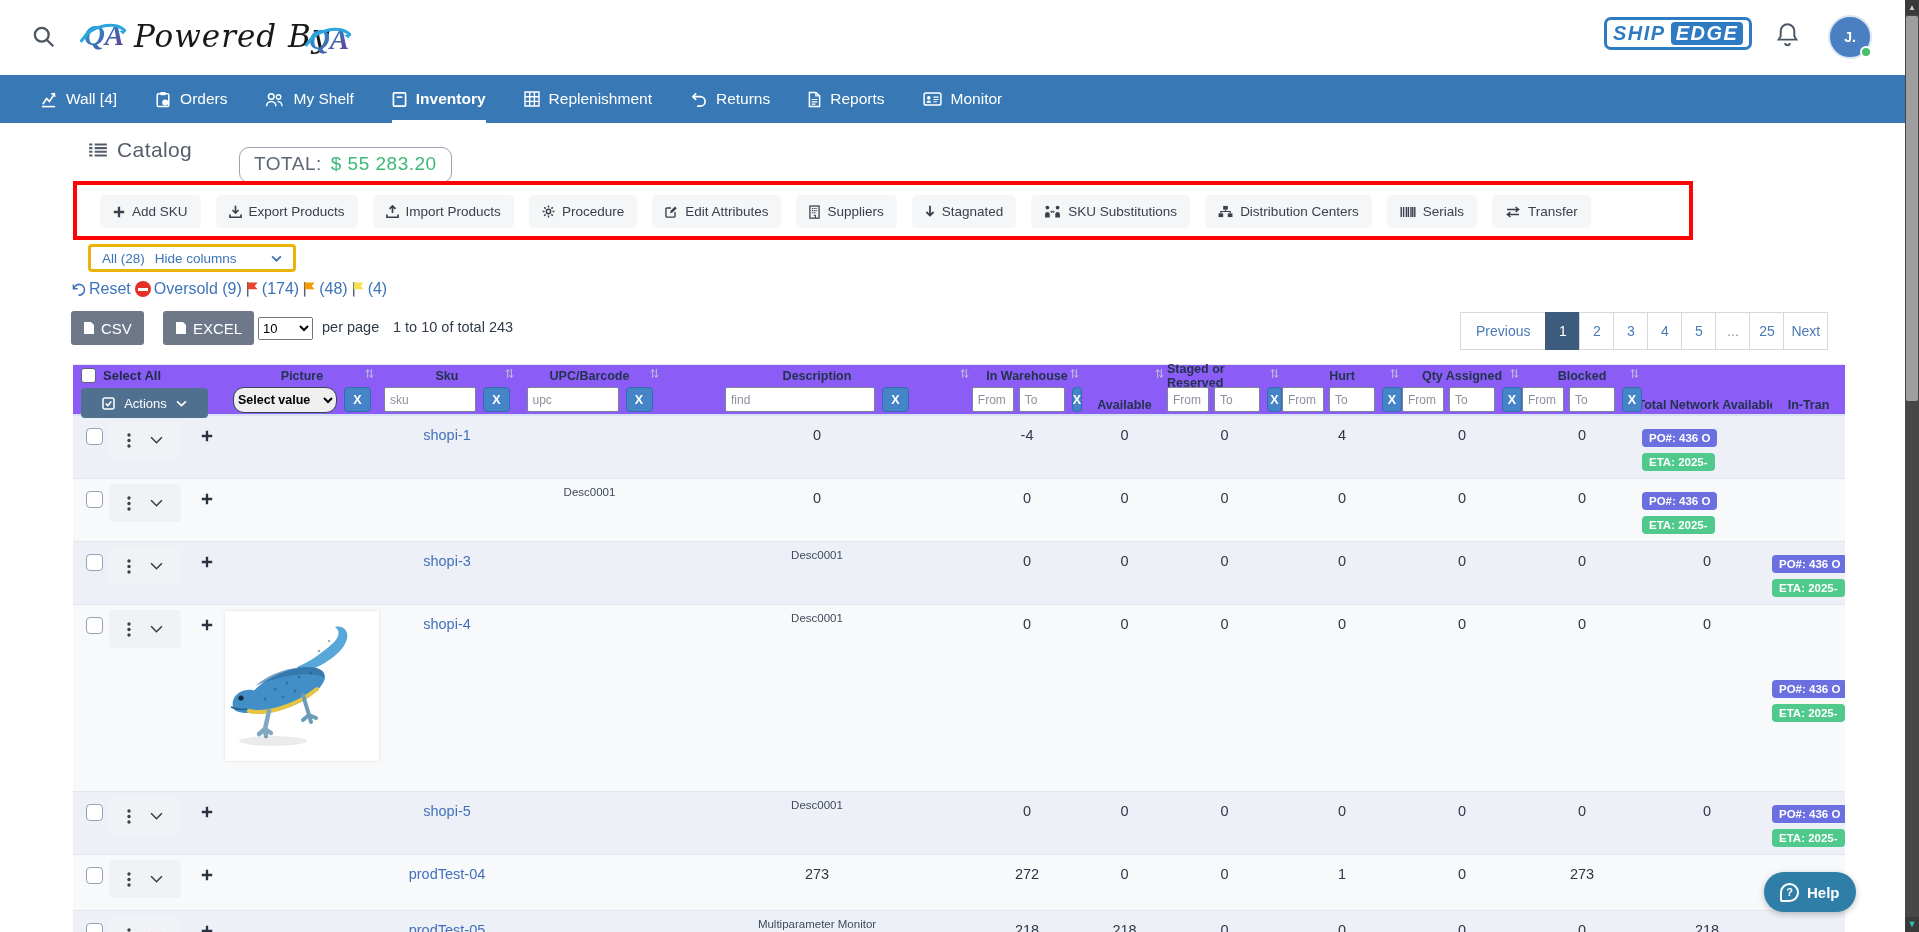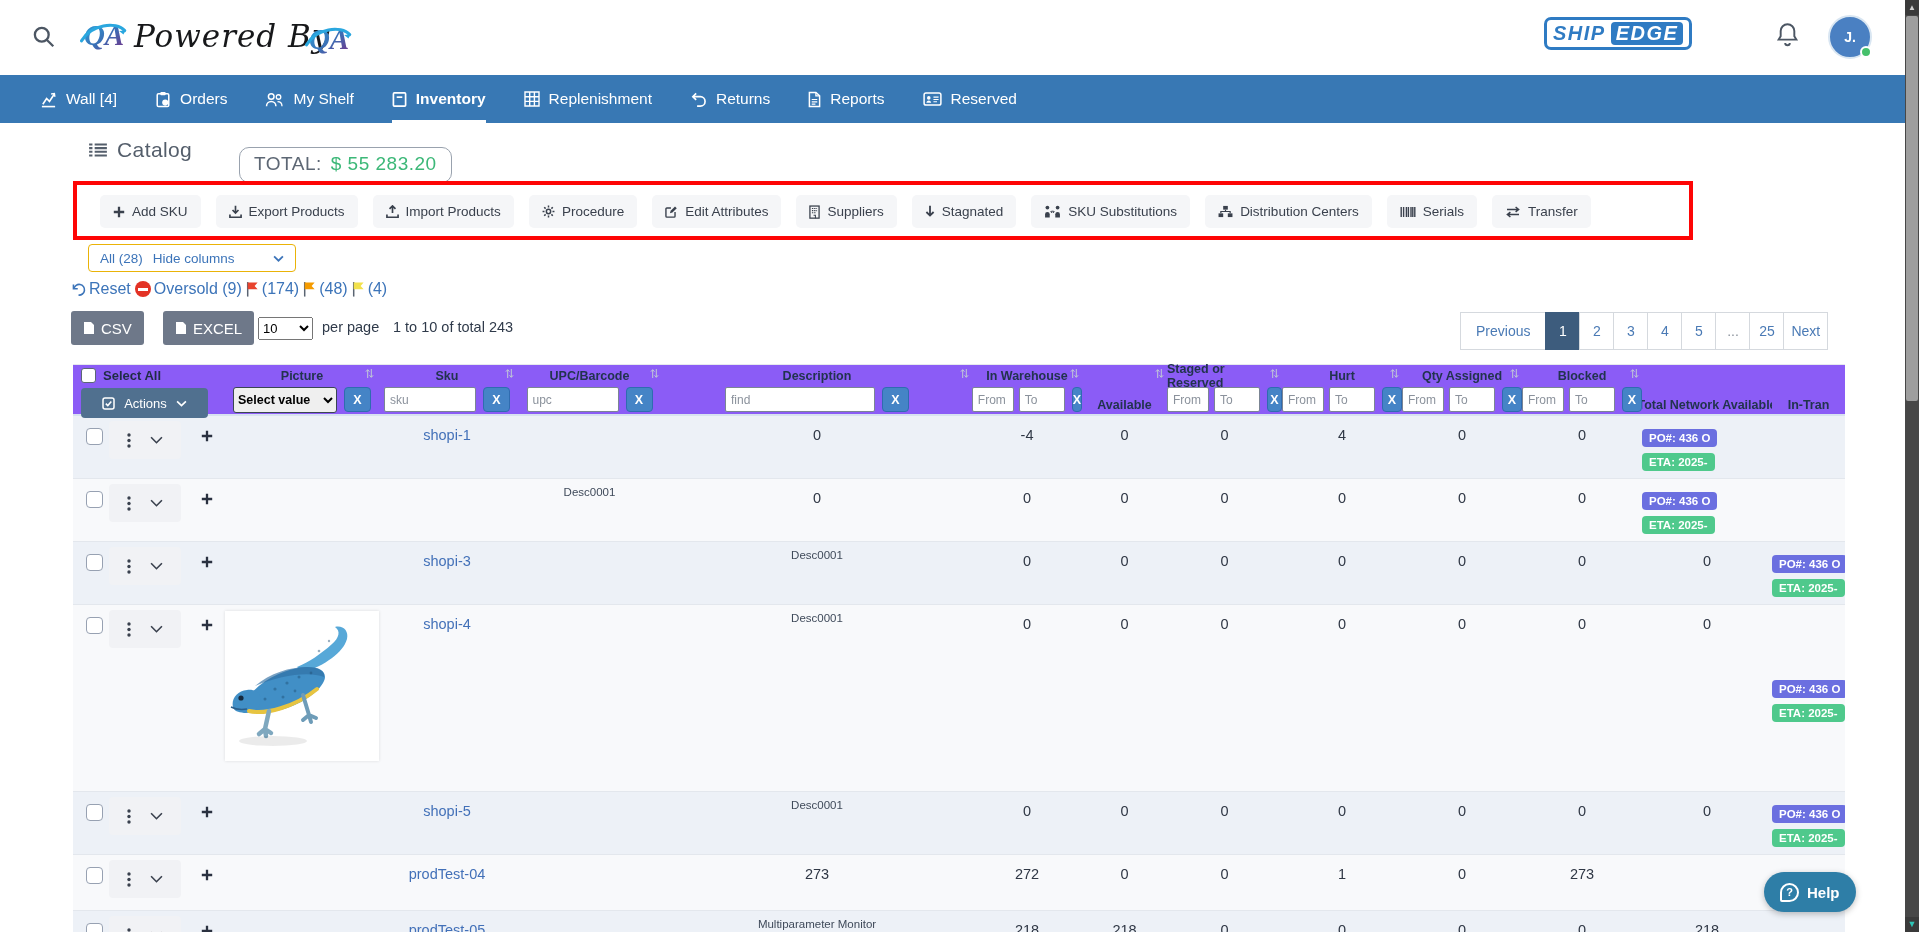--- a/index.html
+++ b/index.html
@@ -5,21 +5,21 @@
   * { box-sizing: border-box; margin: 0; padding: 0; }
   body { font-family: "Liberation Sans", sans-serif; background:#fff; }
   .screen { position:relative; width:1919px; height:932px; background:#fff; overflow:hidden; }
 
   
   .topbar { position:absolute; left:0; top:0; width:1919px; height:75px; background:#fff; }
   .search-ic { position:absolute; left:32px; top:25px; color:#4c5663; }
   .qa1 { position:absolute; left:80px; top:13px; }
   .qa2 { position:absolute; left:305px; top:17px; }
   .powered { position:absolute; left:134px; top:18px; font-family:"DejaVu Serif", serif; font-style:italic; font-size:31px; color:#17181a; letter-spacing:1px; }
-  .shipedge { position:absolute; left:1544px; top:17px; display:inline-flex; align-items:center; gap:5px; border:3px solid #2f7bc3; border-radius:7px; padding:2px 6px; background:#fff; }
+  .shipedge { position:absolute; left:1604px; top:17px; display:inline-flex; align-items:center; gap:5px; border:3px solid #2f7bc3; border-radius:7px; padding:2px 6px; background:#fff; }
   .se-ship { color:#2f7bc3; font-weight:bold; font-style:italic; font-size:20px; letter-spacing:1.5px; }
   .se-edge { background:#2f7bc3; color:#fff; font-weight:bold; font-style:italic; font-size:20px; letter-spacing:1.5px; padding:0 5px; border-radius:4px; }
   .bell { position:absolute; left:1776px; top:22px; color:#4c5663; }
   .avatar { position:absolute; left:1828px; top:15px; width:44px; height:44px; border-radius:50%; background:#4a80c2; color:#fff; display:flex; align-items:center; justify-content:center; font-size:14px; font-weight:bold; border:2px solid #d9e6f2; }
   .status-dot { position:absolute; right:-2px; bottom:-1px; width:12px; height:12px; background:#45c06b; border-radius:50%; border:2px solid #fff; }
 
   
   .navbar { position:absolute; left:0; top:75px; width:1919px; height:48px; background:#3878b4; display:flex; align-items:stretch; padding-left:40px; gap:38px; }
   .nav-item { display:flex; align-items:center; gap:9px; color:#fff; font-size:15.5px; cursor:pointer; white-space:nowrap; }
   .nav-item.active { font-weight:bold; box-shadow: inset 0 -3px 0 #fff; }
@@ -31,21 +31,21 @@
   .total-label { color:#5d6774; letter-spacing:.5px; }
   .total-value { color:#3cb878; letter-spacing:.5px; }
 
   
   .red-box { position:absolute; left:73px; top:181px; width:1620px; height:59px; border:4px solid #fe0505; }
   .toolbar { position:absolute; left:100px; top:195px; width:1560px; display:flex; gap:15px; align-items:center; }
   .tb-btn { display:inline-flex; align-items:center; gap:7px; background:#f5f6f8; border-radius:5px; padding:9px 13px; font-size:13.5px; color:#3a414d; cursor:pointer; white-space:nowrap; }
   .tb-btn .icn { color:#3a414d; }
 
   
-  .hidecols { position:absolute; left:88px; top:244px; width:208px; height:28px; border:1px solid #eab308; border-radius:4px; display:flex; align-items:center; gap:10px; padding:0 11px; color:#3c74b9; font-size:13.5px; cursor:pointer; background:#fff; }
+  .hidecols { position:absolute; left:88px; top:244px; width:208px; height:28px; border:3px solid #eab308; border-radius:4px; display:flex; align-items:center; gap:10px; padding:0 11px; color:#3c74b9; font-size:13.5px; cursor:pointer; background:#fff; }
   .hidecols .chev-ic { margin-left:auto; color:#3c74b9; }
 
   
   .qfilters { position:absolute; left:71px; top:280px; display:flex; align-items:center; gap:4px; }
   .qf { display:flex; align-items:center; gap:3px; color:#3c74b9; font-size:16px; cursor:pointer; }
   .minus-circle { width:16px; height:16px; border-radius:50%; background:#e33225; position:relative; display:inline-block; }
   .minus-circle::after { content:""; position:absolute; left:3px; top:7px; width:10px; height:2.5px; background:#fff; }
 
   
   .exp-btn { position:absolute; top:311px; height:34px; background:#6e7889; color:#fff; border-radius:3px; display:flex; align-items:center; gap:6px; padding:0 12px; font-size:15px; cursor:pointer; }
@@ -71,21 +71,21 @@
   .th-bot.lbl-only { align-items:center; font-size:12.5px; font-weight:bold; color:#22334e; padding-top:6px; white-space:nowrap; overflow:hidden; }
   .sort-ic { position:absolute; top:3px; right:3px; color:#c2cad6; cursor:pointer; }
   .sa-cell { grid-column:1/4; padding-left:8px; }
   .sa-top { display:flex; align-items:center; gap:7px; margin-top:3px; font-size:13px; font-weight:bold; color:#1f2c44; }
   .cbx { width:15px; height:15px; border:1.5px solid #5b6675; border-radius:3px; background:#fff; display:inline-block; cursor:pointer; }
   .actions-btn { margin-top:5px; width:127px; height:30px; background:#50708f; border-radius:4px; color:#fff; font-size:13px; display:flex; align-items:center; justify-content:center; gap:9px; cursor:pointer; }
   .flt-in { height:25px; border:1px solid #7b8594; border-radius:2px; font-size:12px; padding:0 5px; color:#333; font-family:"Liberation Sans",sans-serif; }
   .flt-in::placeholder { color:#8b929c; }
   .in-sku { width:92px; } .in-upc { width:92px; } .in-find { width:150px; }
   .in-from { width:42px; } .in-to { width:46px; margin-left:2px; }
-  .pic-sel { width:104px; height:26px; font-size:12.5px; border:1.5px solid #3a4553; border-radius:3px; font-weight:bold; }
+  .pic-sel { width:104px; height:26px; font-size:12.5px; border:1.5px solid #3a4553; border-radius:11px; font-weight:bold; }
   .xbtn { width:27px; height:25px; background:#4584c6; border:1px solid #2f6cb0; border-radius:4px; color:#fff; font-size:12.5px; font-weight:bold; display:inline-flex; align-items:center; justify-content:center; margin-left:4px; cursor:pointer; }
 
   .tbody .tr { height:63px; border-bottom:1px solid #e3e7ed; }
   .tbody .tr:nth-child(odd) { background:#edf1f7; }
   .tbody .tr:nth-child(even) { background:#f8f9fb; }
   .tbody .tr:nth-child(4) { height:187px; }
   .tbody .tr:nth-child(6), .tbody .tr:nth-child(7) { height:56px; }
   .td { display:flex; justify-content:center; align-items:flex-start; }
   .c-check { padding-top:12px; justify-content:flex-end; }
   .c-check .cbx { width:17px; height:17px; border-color:#97a1b2; border-radius:4px; }
@@ -233,21 +233,21 @@
       </div>
       <div class="nav-item">
         <span class="icn" style="">
           <svg viewBox="0 0 20 15" width="19" height="14">
             <rect x="1" y="1" width="18" height="13" rx="2" fill="none" stroke="currentColor" stroke-width="1.6"></rect>
             <circle cx="6" cy="6.3" r="1.9" fill="currentColor"></circle>
             <path d="M3.4 11.6c.5-1.7 1.4-2.5 2.6-2.5s2.1.8 2.6 2.5z" fill="currentColor"></path>
             <path d="M11 5.5h5.5M11 8h5.5M11 10.5h3.8" stroke="currentColor" stroke-width="1.2"></path>
           </svg>
         </span>
-        <span>Reserved</span>
+        <span>Monitor</span>
       </div>
     </div>
 
   <div class="pg-title">
     <span class="icn">
       <svg viewBox="0 0 18 14" width="20" height="16">
           <path d="M1 2h3M1 5.3h3M1 8.6h3M1 11.9h3M6 2h11M6 5.3h11M6 8.6h11M6 11.9h11" stroke="currentColor" stroke-width="1.9"></path>
         </svg>
     </span>
     <span>Catalog</span>

